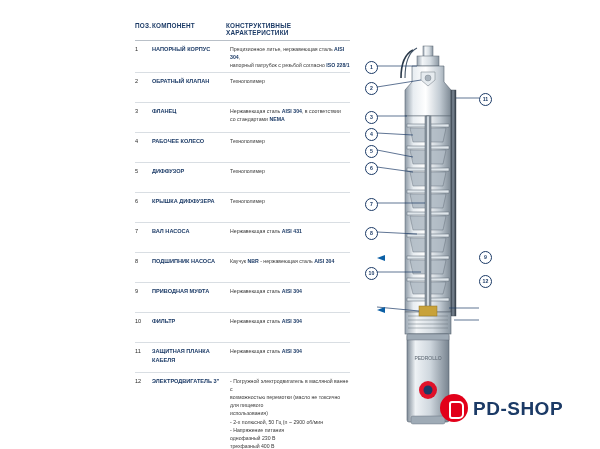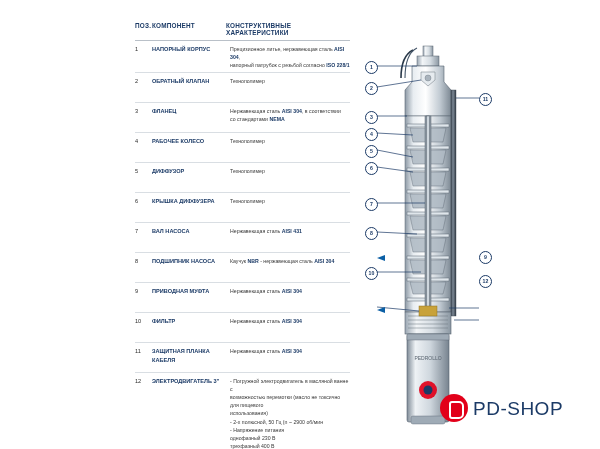--- a/index.html
+++ b/index.html
@@ -22,21 +22,21 @@
   .c-char .ln{display:block;}
 
   
   .fig{position:absolute;left:355px;top:20px;width:240px;height:412px;}
   .callout-num{position:absolute;width:11px;height:11px;border-radius:50%;background:#ffffff;border:1px solid #1b3a66;color:#1b3a66;font-size:5.2px;line-height:10px;text-align:center;font-weight:bold;}
 
   
   .logo{position:absolute;left:440px;top:392px;width:150px;height:34px;}
   .logo-dot{position:absolute;left:0;top:2px;width:28px;height:28px;border-radius:50%;background:#e2001a;}
   .logo-dot:after{content:"";position:absolute;left:9px;top:7px;width:11px;height:14px;border:2px solid #fff;border-radius:3px 5px 5px 3px;}
-  .logo-txt{position:absolute;left:33px;top:6px;font-size:19px;font-weight:normal;color:#1b3a66;letter-spacing:.5px;}
+  .logo-txt{position:absolute;left:33px;top:6px;font-size:19px;font-weight:bold;color:#1b3a66;letter-spacing:.5px;}
 </style>
 </head>
 <body>
 
 <div id="root">
 
   <div class="table-wrap">
     <div class="thead">
       <div class="th th-pos">ПОЗ.</div>
       <div class="th th-comp">КОМПОНЕНТ</div>

